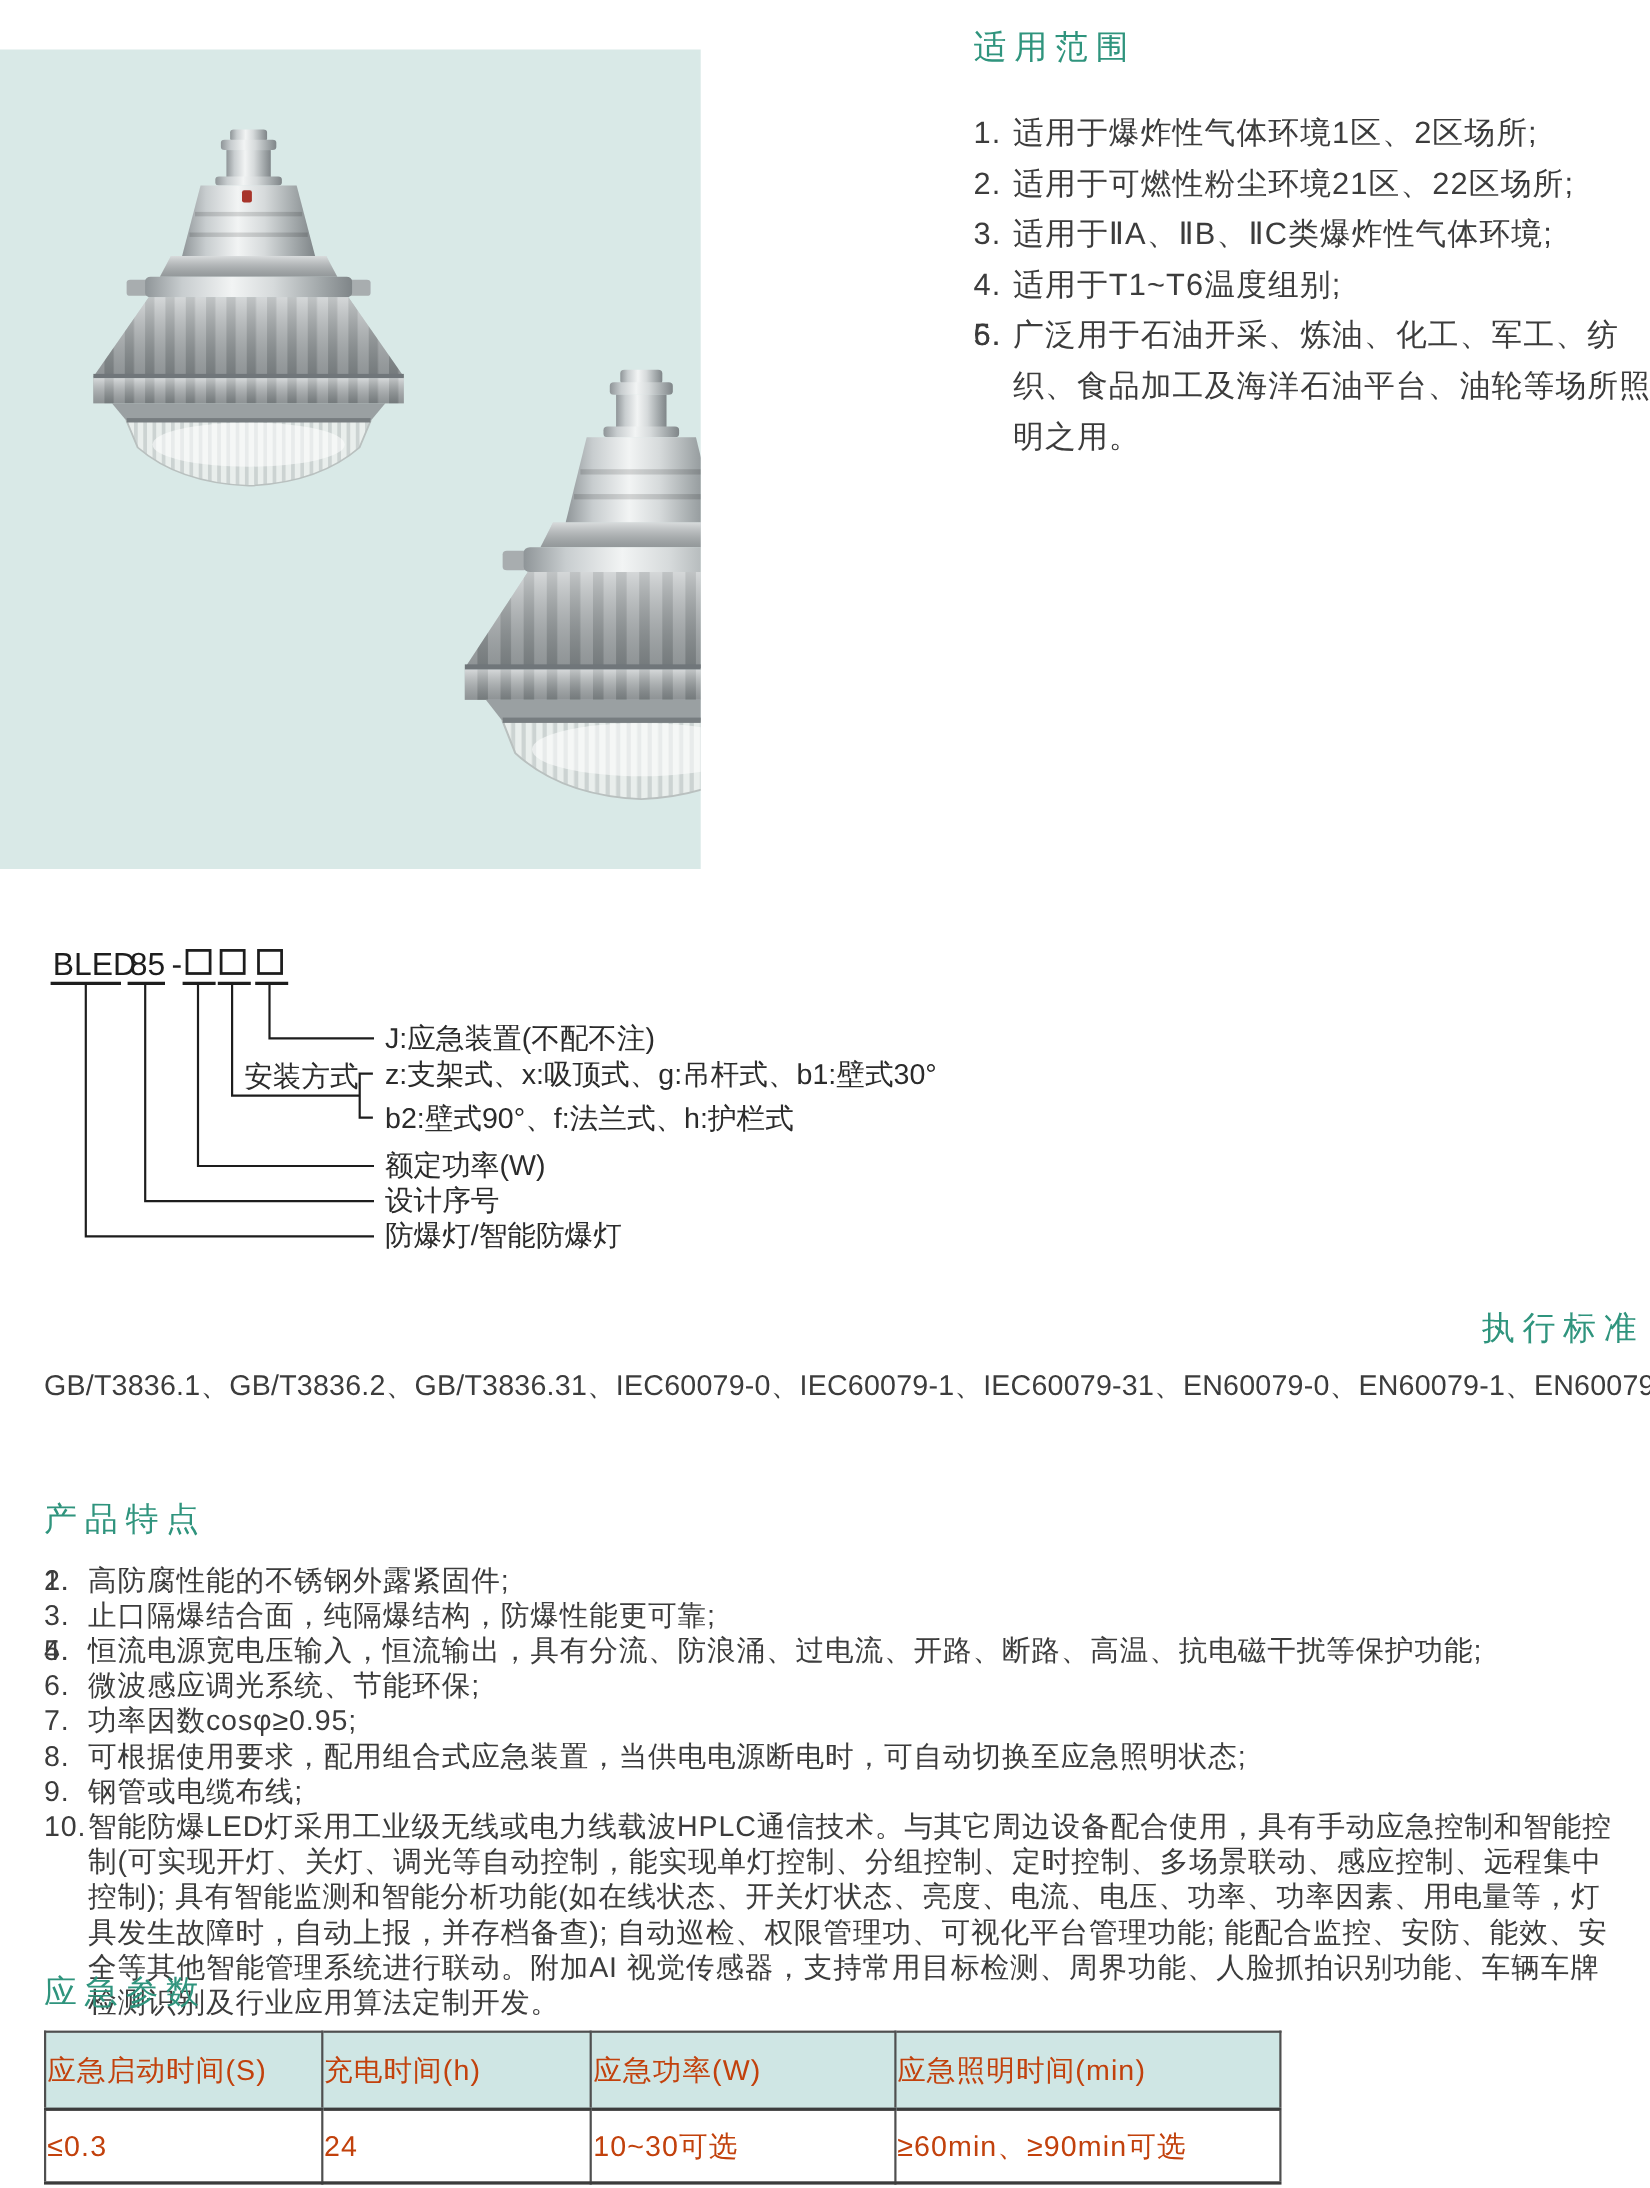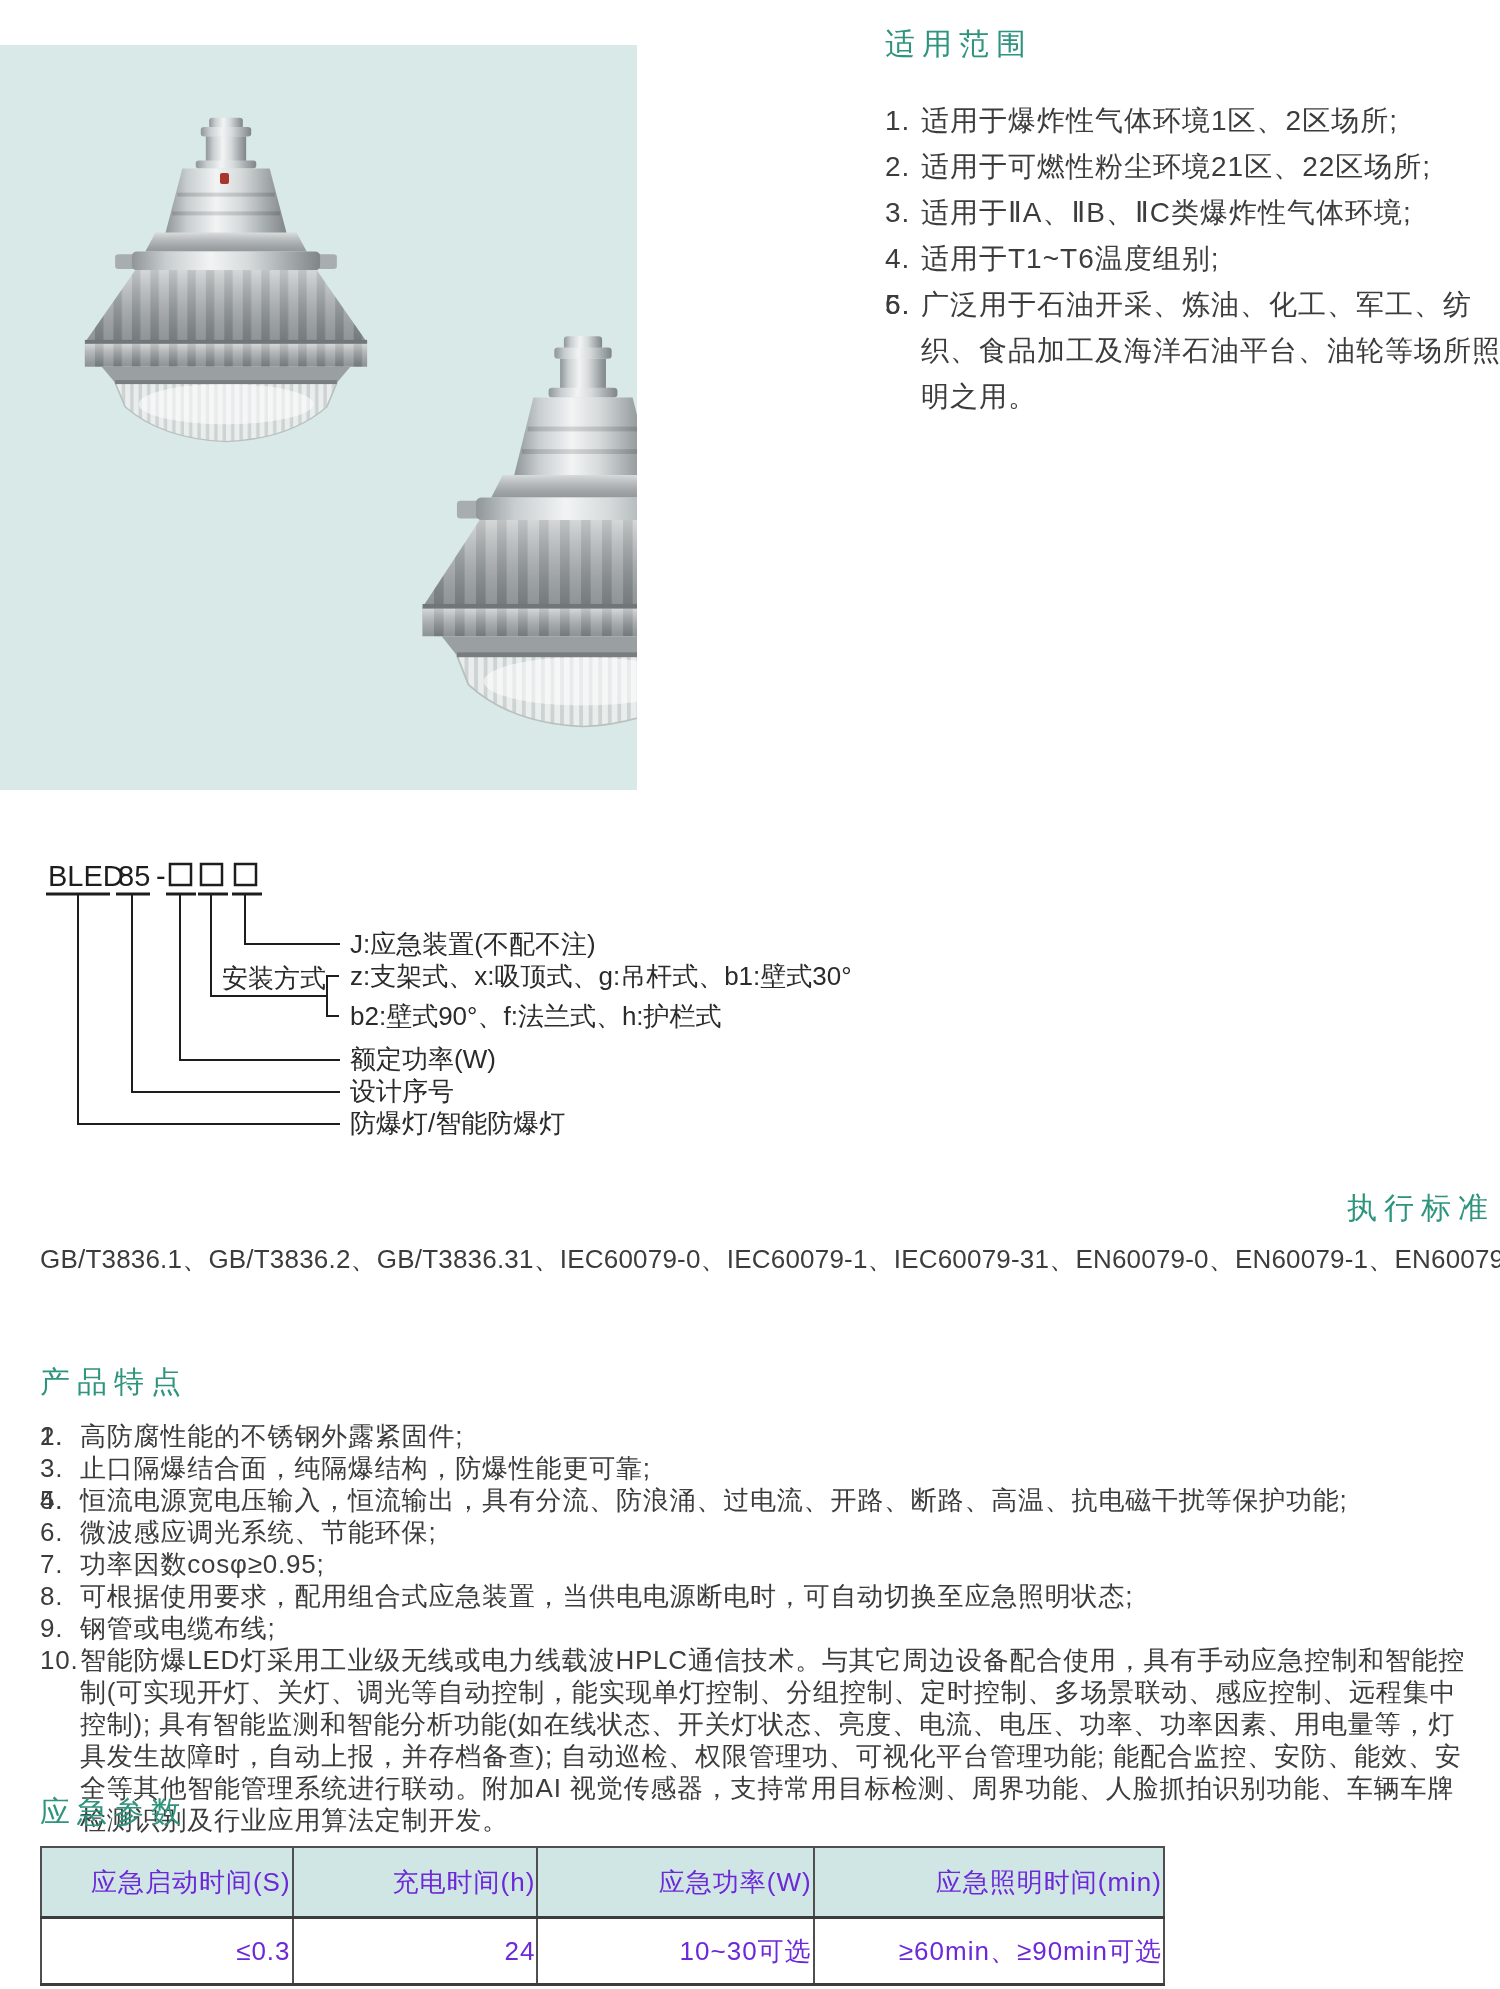--- a/index.html
+++ b/index.html
@@ -35,21 +35,21 @@
 
   
   .features-sec{position:absolute;left:40px;top:1364px;width:1440px;}
   .features-list{margin:20px 0 0 0;padding:0;list-style:none;}
   .feature-item{position:relative;padding-left:40px;font-size:26px;line-height:32px;letter-spacing:0.8px;color:#3c3c3c;}
   .feature-item .num{position:absolute;left:0;top:0;}
 
   
   .emergency-sec{position:absolute;left:40px;top:1794px;width:1125px;}
   .em-table{margin-top:16px;width:100%;border-collapse:collapse;table-layout:fixed;}
-  .em-table th,.em-table td{border:2px solid #4f4f4f;text-align:right;font-size:26px;color:#6d28d9;letter-spacing:1px;}
+  .em-table th,.em-table td{border:2px solid #4f4f4f;text-align:left;font-size:26px;color:#c2410c;letter-spacing:1px;}
   .em-table th{background:#cfe6e4;height:66px;font-weight:500;border-bottom:3px solid #3c3c3c;}
   .em-table td{height:62px;background:#ffffff;font-weight:400;}
   .em-table{border-top:2px solid #4f4f4f;border-bottom:3px solid #3c3c3c;}
 </style>
 </head>
 <body>
 
 <div class="page">
 
   <svg width="0" height="0" style="position:absolute" aria-hidden="true">

